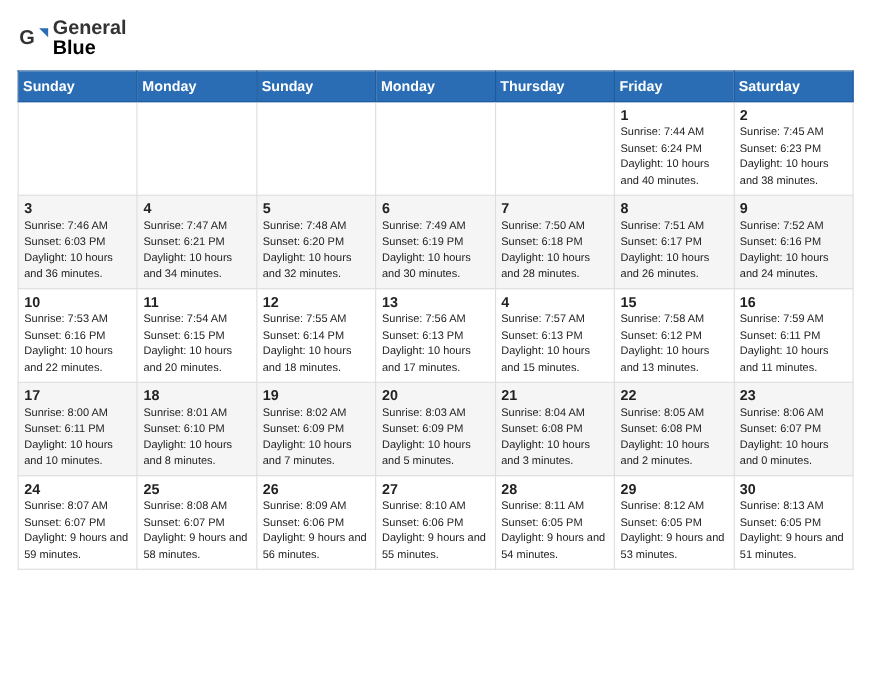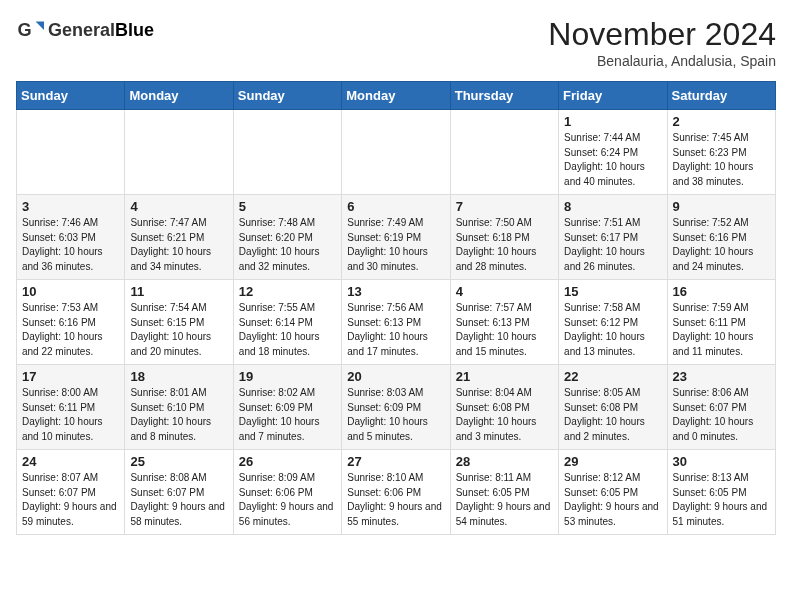--- a/index.html
+++ b/index.html
@@ -16,21 +16,21 @@
       align-items: flex-start;
       margin-bottom: 12px;
     }
     .logo {
       display: flex;
       align-items: center;
       gap: 4px;
     }
     .logo-text {
       display: flex;
-      flex-direction: row;
+      flex-direction: column;
       font-size: 18px;
       font-weight: bold;
       line-height: 1;
     }
     .logo-text .general { color: #333; }
     .logo-text .blue { color: #000000; }
     .logo-icon {
       width: 28px;
       height: 28px;
     }
@@ -96,24 +96,20 @@
   <div class="logo">
     <svg class="logo-icon" viewBox="0 0 40 40">
       <text x="2" y="28" font-size="26" font-weight="bold" fill="#333">G</text>
       <polygon points="28,8 40,8 40,20" fill="#2a6db5"></polygon>
     </svg>
     <div class="logo-text">
       <span class="general">General</span>
       <span class="blue">Blue</span>
     </div>
   </div>
-  <div class="title-block">
-    <div class="month-title">November 2024</div>
-    <div class="location">Benalauria, Andalusia, Spain</div>
-  </div>
 </div>
 
 <table class="calendar">
   <thead>
     <tr>
     <th>Sunday</th>
         <th>Monday</th>
         <th>Sunday</th>
         <th>Monday</th>
         <th>Thursday</th>

